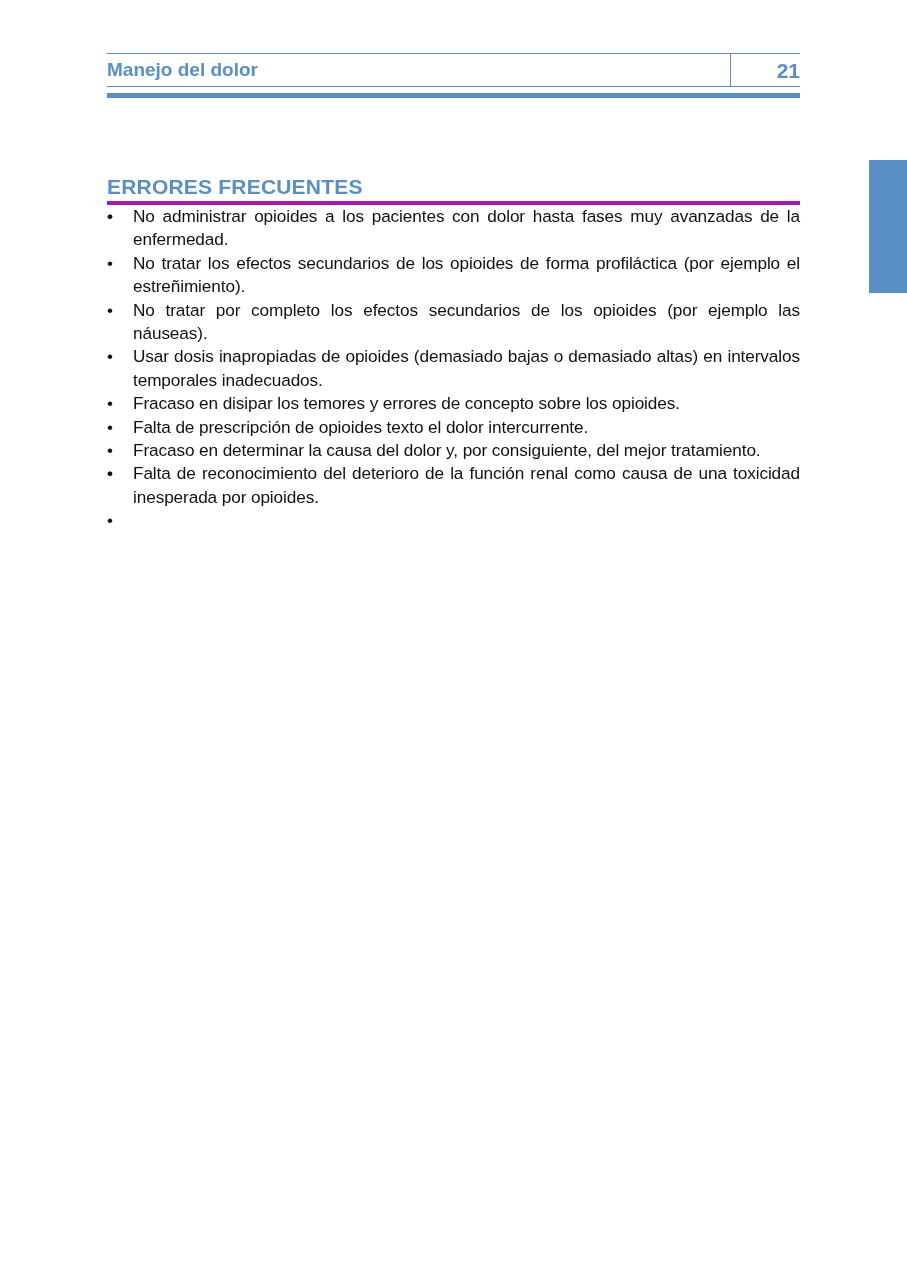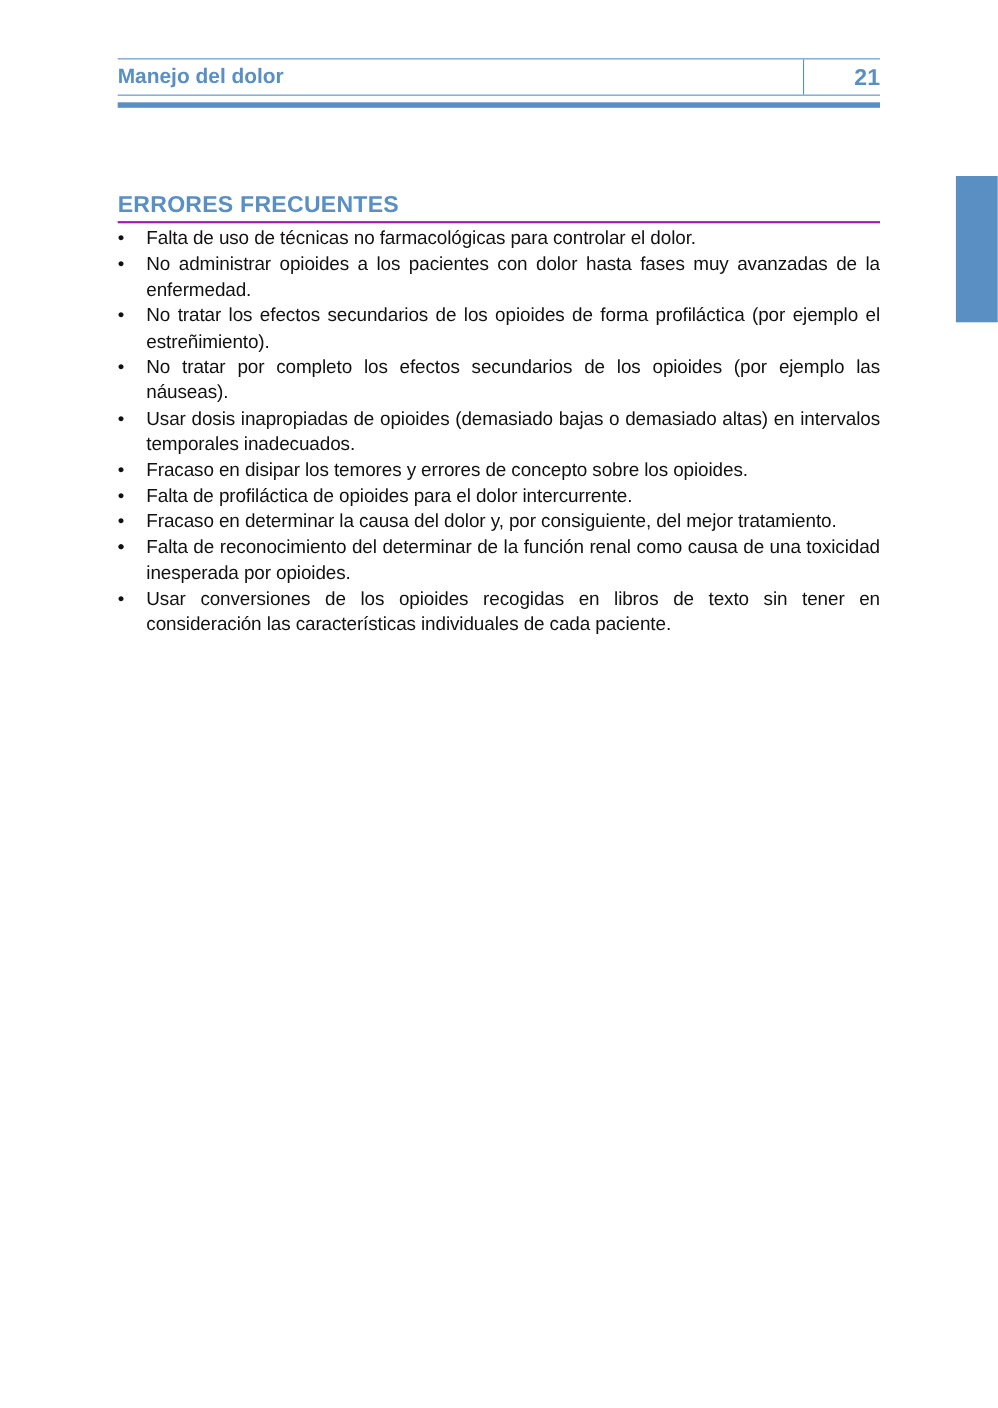--- a/index.html
+++ b/index.html
@@ -22,21 +22,21 @@
   }
   .header-bar {
     position: absolute; left: 107px; top: 93px; width: 693px; height: 5px; background: #5a8fc4;
   }
   .side-tab {
     position: absolute; left: 869px; top: 160px; width: 38px; height: 133px; background: #5a8fc4;
   }
   .section-title {
     position: absolute; left: 107px; top: 157px; width: 693px;
     font-size: 21px; font-weight: bold; color: #5a8fc4; letter-spacing: 0.2px;
-    padding-bottom: 2px; border-bottom: 2px solid #a21caf; line-height: 25px;
+    padding-bottom: 2px; border-bottom: 4px solid #a21caf; line-height: 25px;
   }
   .error-list {
     position: absolute; left: 107px; top: 205px; width: 693px; margin: 0; padding: 0; list-style: none;
   }
   .error-item {
     position: relative; padding-left: 26px; font-size: 17.2px; line-height: 23.4px;
     text-align: justify; margin: 0; letter-spacing: -0.1px;
   }
   .error-item .bullet {
     position: absolute; left: 0; top: 0; font-size: 17px;
@@ -49,24 +49,24 @@
   <span class="header-title">Manejo del dolor</span>
   <span class="header-divider"></span>
   <span class="header-page">21</span>
 </div>
 <div class="header-bar"></div>
 <div class="side-tab"></div>
 
 <h2 class="section-title">ERRORES FRECUENTES</h2>
 
 <ul class="error-list">
-  <li class="error-item"><span class="bullet">•</span><span>Falta de uso de técnicas no farmacológicas para controlar el dolor.</span></li>
+  <li class="error-item"><span class="bullet">•</span></li>
   <li class="error-item"><span class="bullet">•</span><span>No administrar opioides a los pacientes con dolor hasta fases muy avanzadas de la enfermedad.</span></li>
   <li class="error-item"><span class="bullet">•</span><span>No tratar los efectos secundarios de los opioides de forma profiláctica (por ejemplo el estreñimiento).</span></li>
   <li class="error-item"><span class="bullet">•</span><span>No tratar por completo los efectos secundarios de los opioides (por ejemplo las náuseas).</span></li>
   <li class="error-item"><span class="bullet">•</span><span>Usar dosis inapropiadas de opioides (demasiado bajas o demasiado altas) en intervalos temporales inadecuados.</span></li>
   <li class="error-item"><span class="bullet">•</span><span>Fracaso en disipar los temores y errores de concepto sobre los opioides.</span></li>
-  <li class="error-item"><span class="bullet">•</span><span>Falta de profiláctica de opioides para el dolor intercurrente.</span></li>
+  <li class="error-item"><span class="bullet">•</span><span>Falta de prescripción de opioides texto el dolor intercurrente.</span></li>
   <li class="error-item"><span class="bullet">•</span><span>Fracaso en determinar la causa del dolor y, por consiguiente, del mejor tratamiento.</span></li>
   <li class="error-item"><span class="bullet">•</span></li>
-  <li class="error-item"><span class="bullet">•</span><span>Falta de reconocimiento del determinar de la función renal como causa de una toxicidad inesperada por opioides.</span></li>
-  <li class="error-item"><span class="bullet">•</span><span>Usar conversiones de los opioides recogidas en libros de texto sin tener en consideración las características individuales de cada paciente.</span></li>
+  <li class="error-item"><span class="bullet">•</span><span>Falta de reconocimiento del deterioro de la función renal como causa de una toxicidad inesperada por opioides.</span></li>
+  <li class="error-item"><span class="bullet">•</span></li>
 </ul>
 
 </body></html>

